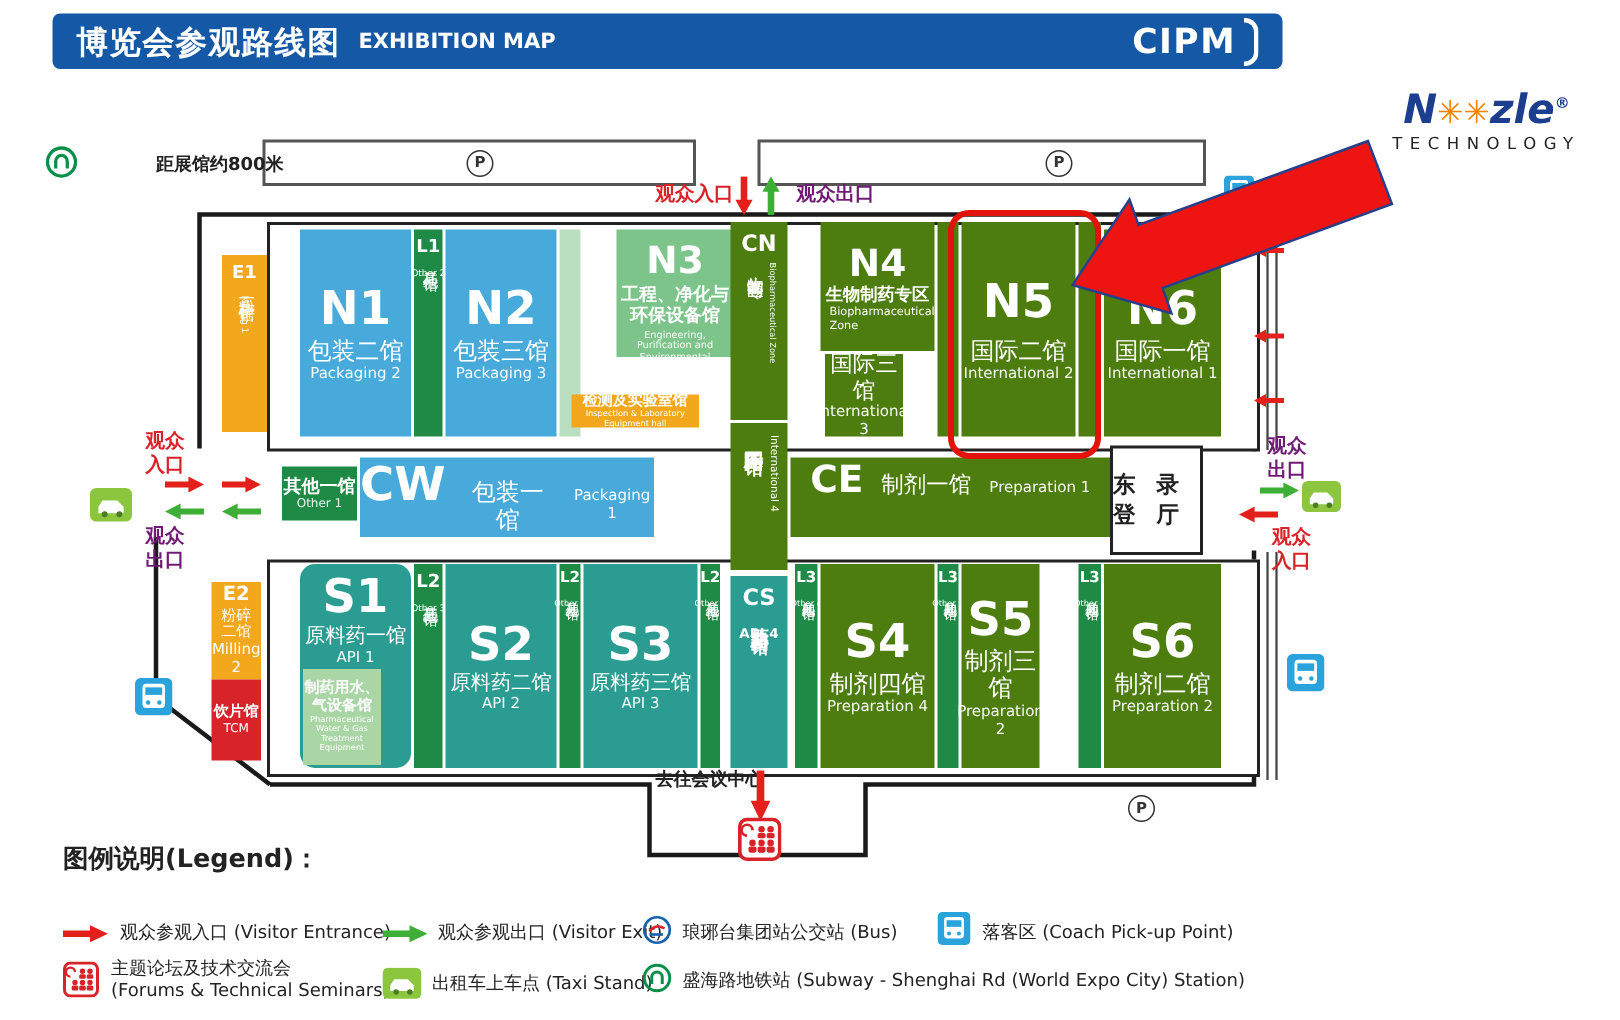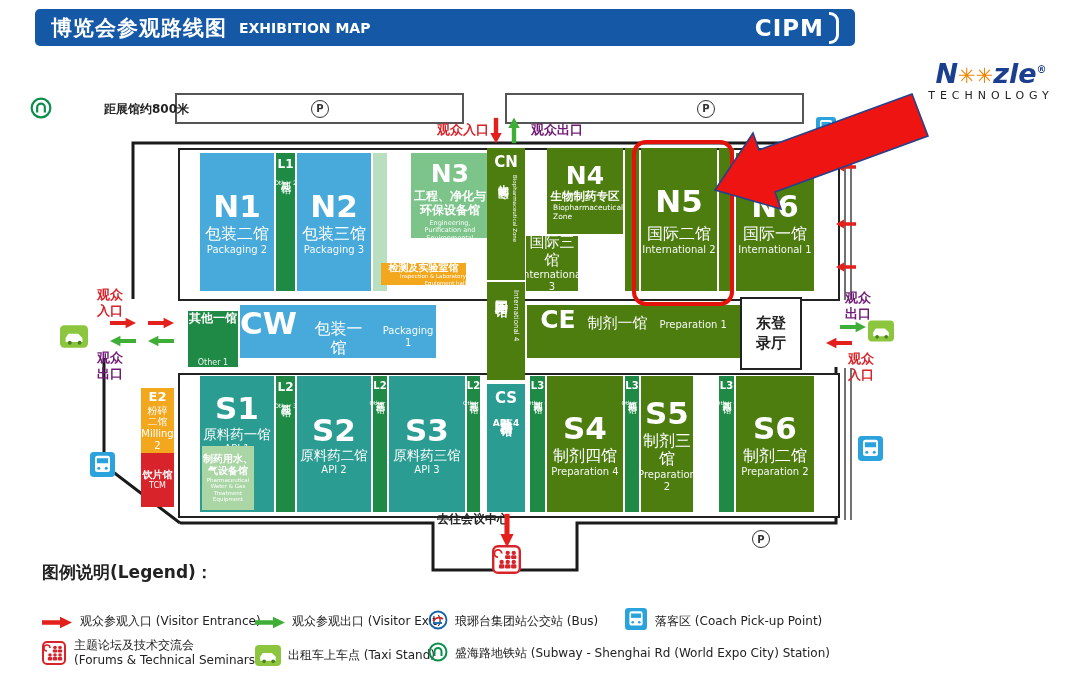--- a/index.html
+++ b/index.html
@@ -38,21 +38,21 @@
   .ven{writing-mode:vertical-rl;text-orientation:mixed;}
   .container{position:absolute;background:#fff;border:2px solid #222;z-index:1;}
   .pbox{position:absolute;background:#fff;border:2px solid #555;z-index:1;display:flex;align-items:center;}
   .picon{display:inline-flex;align-items:center;justify-content:center;width:16px;height:16px;
          border:1.5px solid #333;border-radius:50%;font-size:10px;font-weight:700;color:#333;background:#fff;}
   .redtxt{color:#d8232a;font-weight:700;} .grntxt{color:#701a75;font-weight:700;}
   .sidelab{position:absolute;font-size:13px;line-height:1.2;text-align:center;z-index:3;}
   .arw{position:absolute;z-index:4;clip-path:polygon(0 33%,60% 33%,60% 6%,100% 50%,60% 94%,60% 67%,0 67%);}
   .arw.red{background:#e3201b;} .arw.grn{background:#3fae37;}
   .icon{position:absolute;z-index:4;line-height:0;}
-  .east{position:absolute;background:#fff;border:2.5px solid #222;color:#222;display:flex;flex-direction:column;
+  .east{position:absolute;background:#fff;border:2.5px solid #222;color:#222;display:flex;flex-direction:row;
         align-items:center;justify-content:center;font-size:15px;font-weight:700;z-index:2;line-height:1.3;}
   .hilite{position:absolute;border:4px solid #e3120b;border-radius:14px;z-index:6;pointer-events:none;}
   svg.layer{position:absolute;left:0;top:0;z-index:1;}
   svg.toplayer{position:absolute;left:0;top:0;z-index:7;pointer-events:none;}
   .legend-title{position:absolute;font-size:17px;font-weight:700;color:#222;z-index:3;}
   .ltext{position:absolute;font-size:12px;color:#222;z-index:3;line-height:1.25;}
   .note{position:absolute;font-size:12px;font-weight:700;color:#222;z-index:3;}
 </style>
 </head>
 <body>
@@ -108,20 +108,25 @@
   </span>
 
   <span class="sidelab redtxt" style="left:437px;top:122px;">观众入口</span>
   <div class="arw red" style="left:483px;top:124px;width:26px;height:13px;transform:rotate(90deg);"></div>
   <div class="arw grn" style="left:501px;top:124px;width:26px;height:13px;transform:rotate(-90deg);"></div>
   <span class="sidelab grntxt" style="left:531px;top:122px;">观众出口</span>
 
   <div class="container" style="left:178px;top:148px;width:658px;height:149px;"></div>
   <div class="container" style="left:178px;top:373px;width:658px;height:141px;"></div>
 
+  <div class="strip bg-orange" style="left:148px;top:170px;width:30px;height:118px;">
+    <span class="code">E1</span>
+    <span class="vcn" style="font-size:11px;margin-top:4px;">粉碎一馆</span>
+    <span class="ven" style="font-size:6px;margin-top:2px;">Milling 1</span>
+  </div>
   <div class="hall bg-orange" style="left:141px;top:388px;width:33px;height:65px;">
     <span style="font-size:13px;font-weight:700;">E2</span>
     <span style="font-size:10px;width:24px;">粉碎二馆</span>
     <span style="font-size:10px;">Milling 2</span>
   </div>
   <div class="hall bg-red" style="left:141px;top:453px;width:33px;height:54px;">
     <span style="font-size:10px;font-weight:700;">饮片馆</span>
     <span style="font-size:8px;">TCM</span>
   </div>
 
@@ -139,21 +144,21 @@
     <span class="c32">N2</span>
     <span class="cn17">包装三馆</span>
     <span class="en10">Packaging 3</span>
   </div>
   <div class="hall bg-lgreen" style="left:373px;top:153px;width:14px;height:138px;"></div>
   <div class="hall bg-mgreen" style="left:411px;top:153px;width:78px;height:85px;justify-content:space-between;padding-top:6px;">
     <span class="c26">N3</span>
     <span style="font-size:12px;font-weight:700;">工程、净化与环保设备馆</span>
     <span style="font-size:6.5px;margin-top:3px;opacity:.95;">Engineering, Purification and Environmental Protection Equipment</span>
   </div>
-  <div class="hall bg-orange" style="left:381px;top:263px;width:85px;height:22px;text-align:right;">
+  <div class="hall bg-orange" style="left:381px;top:263px;width:85px;height:22px;">
     <span style="font-size:10px;font-weight:700;">检测及实验室馆</span>
     <span style="font-size:5.5px;">Inspection &amp; Laboratory Equipment hall</span>
   </div>
 
   <div class="strip bg-dblue" style="left:487px;top:148px;width:38px;height:132px;z-index:3;">
     <span style="font-size:15px;font-weight:700;">CN</span>
     <span style="display:flex;flex-direction:row;gap:2px;margin-top:4px;">
       <span class="vcn" style="font-size:11px;">生物制药专区</span>
       <span class="ven" style="font-size:5.5px;">Biopharmaceutical Zone</span>
     </span>
@@ -163,39 +168,39 @@
       <span class="vcn" style="font-size:13px;font-weight:700;">国际四馆</span>
       <span class="ven" style="font-size:7px;">International 4</span>
     </span>
   </div>
 
   <div class="hall bg-dblue" style="left:547px;top:148px;width:76px;height:86px;">
     <span class="c26">N4</span>
     <span style="font-size:11.5px;font-weight:700;">生物制药专区</span>
     <span style="font-size:7.5px;align-self:flex-start;padding-left:6px;text-align:left;">Biopharmaceutical Zone</span>
   </div>
-  <div class="hall bg-dblue" style="left:526px;top:236px;width:52px;height:55px;">
+  <div class="hall bg-dblue" style="left:550px;top:236px;width:52px;height:55px;">
     <span style="font-size:15px;">国际三馆</span>
     <span class="en10">International 3</span>
   </div>
   <div class="hall bg-dblue" style="left:625px;top:148px;width:14px;height:143px;"></div>
   <div class="hall bg-dblue" style="left:641px;top:148px;width:76px;height:143px;">
     <span class="c32">N5</span>
     <span class="cn17" style="margin-top:6px;">国际二馆</span>
     <span class="en10">International 2</span>
   </div>
   <div class="hall bg-dblue" style="left:719px;top:148px;width:15px;height:143px;"></div>
   <div class="hall bg-dblue" style="left:736px;top:153px;width:78px;height:138px;">
     <span class="c32">N6</span>
     <span class="cn17">国际一馆</span>
     <span class="en10">International 1</span>
   </div>
   <div class="hilite" style="left:632px;top:140px;width:94px;height:158px;"></div>
 
-  <div class="hall bg-dgreen" style="left:188px;top:311px;width:50px;height:56px;justify-content:space-between;">
+  <div class="hall bg-dgreen" style="left:188px;top:311px;width:50px;height:36px;">
     <span class="cn12">其他一馆</span>
     <span class="en8">Other 1</span>
   </div>
   <div class="hall row bg-lblue" style="left:240px;top:305px;width:196px;height:53px;">
     <span class="c32">CW</span>
     <span class="cn17">包装一馆</span>
     <span class="en10">Packaging 1</span>
   </div>
   <div class="hall row bg-dblue" style="left:527px;top:305px;width:213px;height:53px;">
     <span class="c26">CE</span>
@@ -244,21 +249,21 @@
   <div class="arw red" style="left:826px;top:337px;width:26px;height:12px;transform:rotate(180deg);"></div>
   <div class="sidelab redtxt" style="left:846px;top:351px;width:30px;">
     <div>观众</div>
       <div>入口</div>
   </div>
 
   <div class="arw red" style="left:836px;top:162px;width:20px;height:10px;transform:rotate(180deg);"></div>
   <div class="arw red" style="left:836px;top:219px;width:20px;height:10px;transform:rotate(180deg);"></div>
   <div class="arw red" style="left:836px;top:262px;width:20px;height:10px;transform:rotate(180deg);"></div>
 
-  <div class="hall bg-teal" style="left:200px;top:376px;width:74px;height:136px;justify-content:flex-start;padding-top:14px;">
+  <div class="hall bg-teal" style="left:200px;top:376px;width:74px;height:136px;justify-content:flex-start;padding-top:4px;border-radius:10px;">
     <span class="c32">S1</span>
     <span class="cn14">原料药一馆</span>
     <span class="en10">API 1</span>
   </div>
   <div class="hall bg-slgreen" style="left:202px;top:446px;width:52px;height:64px;">
     <span style="font-size:10px;font-weight:700;">制药用水、气设备馆</span>
     <span style="font-size:5.5px;">Pharmaceutical Water &amp; Gas Treatment Equipment</span>
   </div>
   <div class="strip bg-dgreen" style="left:276px;top:376px;width:19px;height:136px;">
     <span class="code">L2</span>

